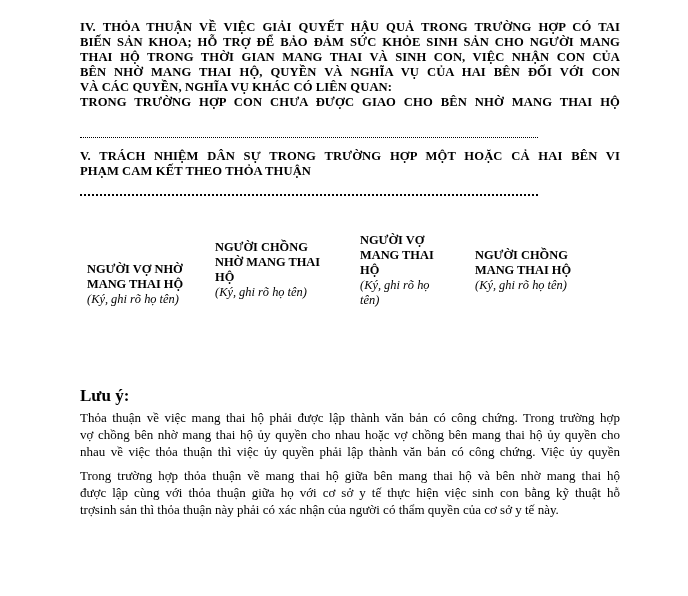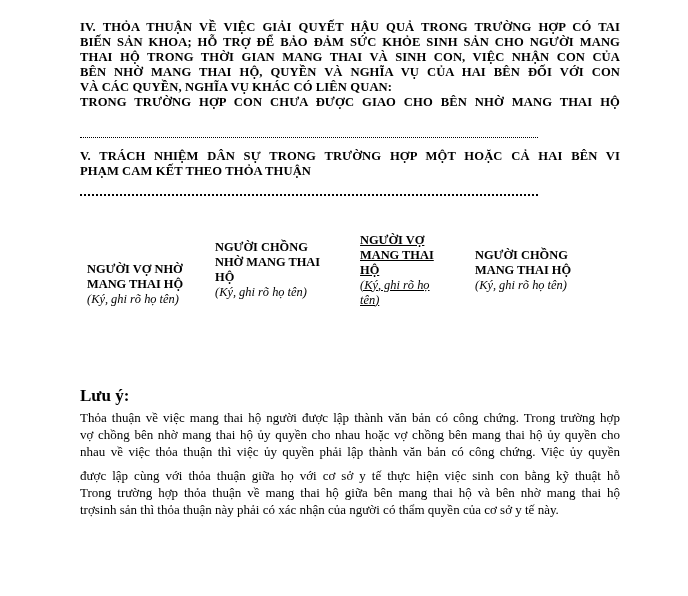--- a/index.html
+++ b/index.html
@@ -38,21 +38,21 @@
   .sig-row {
     display: flex;
     align-items: center;
     height: 100px;
     margin-top: 24px;
     padding-left: 7px;
   }
   .sig-col { flex: none; }
   .sig-col-1 { width: 120px; margin-right: 8px; margin-top: 28px; }
   .sig-col-2 { width: 137px; margin-right: 8px; }
-  .sig-col-3 { width: 100px; margin-right: 15px; text-decoration: underline; }
+  .sig-col-3 { width: 100px; margin-right: 15px; }
   .sig-col-4 { width: 140px; }
   .sig-title {
     font-weight: bold;
     font-size: 12.4px;
     line-height: 15px;
   }
   .sig-note {
     font-style: italic;
     font-size: 12.4px;
     line-height: 15px;
@@ -133,24 +133,24 @@
         </div>
       <div class="sig-note">
           <div class="line last">(Ký, ghi rõ họ tên)</div>
         </div>
     </div>
   </div>
 
   <div class="note-heading">Lưu ý:</div>
 
   <div class="body-para para-1 jlines">
-      <div class="line">Thỏa thuận về việc mang thai hộ người được lập thành văn bản có công chứng. Trong trường hợp</div>
+      <div class="line">Thỏa thuận về việc mang thai hộ phải được lập thành văn bản có công chứng. Trong trường hợp</div>
       <div class="line">vợ chồng bên nhờ mang thai hộ ủy quyền cho nhau hoặc vợ chồng bên mang thai hộ ủy quyền cho</div>
       <div class="line">nhau về việc thỏa thuận thì việc ủy quyền phải lập thành văn bản có công chứng. Việc ủy quyền</div>
     </div>
 
   <div class="body-para para-2 jlines">
+      <div class="line">Trong trường hợp thỏa thuận về mang thai hộ giữa bên mang thai hộ và bên nhờ mang thai hộ</div>
       <div class="line">được lập cùng với thỏa thuận giữa họ với cơ sở y tế thực hiện việc sinh con bằng kỹ thuật hỗ</div>
-      <div class="line">Trong trường hợp thỏa thuận về mang thai hộ giữa bên mang thai hộ và bên nhờ mang thai hộ</div>
       <div class="line last">trợsinh sản thì thỏa thuận này phải có xác nhận của người có thẩm quyền của cơ sở y tế này.</div>
     </div>
 
 </div>
 
 </body></html>

